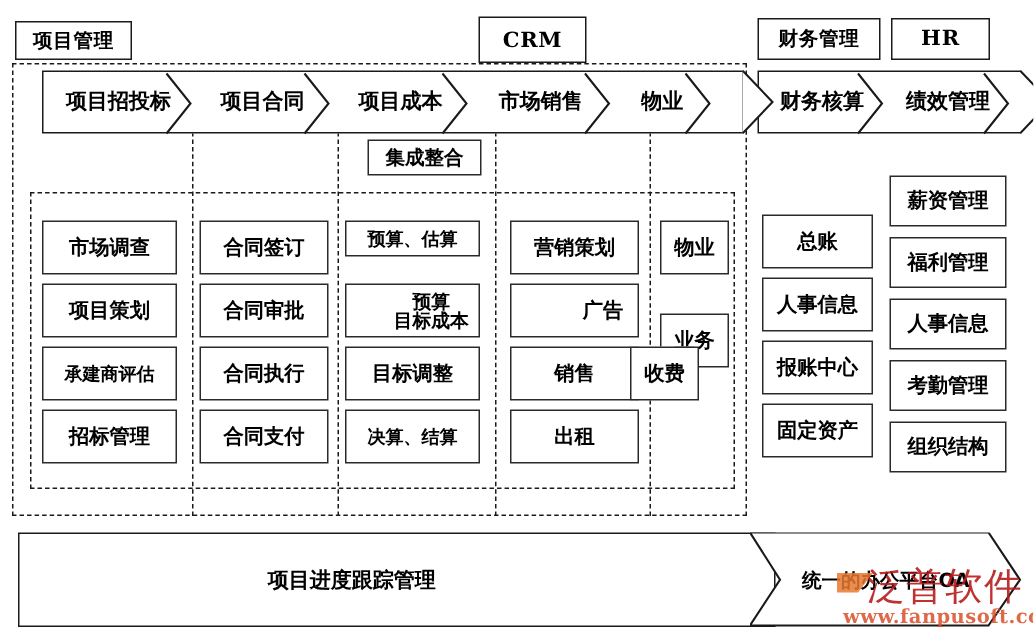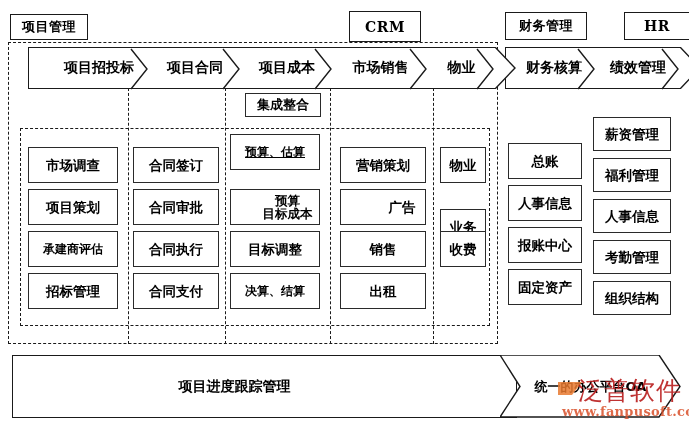--- a/index.html
+++ b/index.html
@@ -16,29 +16,29 @@
   .abs{position:absolute;box-sizing:border-box;}
 
   
   .grp-tab{
     border:1.5px solid #1a1a1a;
     background:#fff;
     display:flex;align-items:center;justify-content:center;
     font-size:13px;font-weight:700;letter-spacing:.5px;
     z-index:6;
   }
-  .grp-tab.latin{font-family:"DejaVu Serif","Liberation Serif",serif;font-size:14px;margin-left:30px;}
+  .grp-tab.latin{font-family:"DejaVu Serif","Liberation Serif",serif;font-size:14px;}
 
   
   .band{
     border:1.5px solid #1a1a1a;
     background:#fff;
     z-index:3;
   }
-  .chev-row{display:flex;height:100%;align-items:stretch;justify-content:flex-end;}
+  .chev-row{display:flex;height:100%;align-items:stretch;}
   .chev{
     position:relative;
     display:flex;align-items:center;justify-content:center;
     font-size:14px;font-weight:700;
     white-space:nowrap;
     flex:0 0 auto;
   }
   .chev .sep{
     position:absolute;right:-1px;top:0;height:100%;width:20px;
     pointer-events:none;
@@ -128,32 +128,32 @@
 
   <div id="module-columns">
       <div class="abs mbox" style="left: 28px; top: 147px; width: 90px; height: 36px;">市场调查</div>
       <div class="abs mbox" style="left: 28px; top: 189px; width: 90px; height: 36px;">项目策划</div>
       <div class="abs mbox small" style="left: 28px; top: 231px; width: 90px; height: 36px;">承建商评估</div>
       <div class="abs mbox" style="left: 28px; top: 273px; width: 90px; height: 36px;">招标管理</div>
       <div class="abs mbox" style="left: 133px; top: 147px; width: 86px; height: 36px;">合同签订</div>
       <div class="abs mbox" style="left: 133px; top: 189px; width: 86px; height: 36px;">合同审批</div>
       <div class="abs mbox" style="left: 133px; top: 231px; width: 86px; height: 36px;">合同执行</div>
       <div class="abs mbox" style="left: 133px; top: 273px; width: 86px; height: 36px;">合同支付</div>
-      <div class="abs mbox small" style="left: 230px; top: 134px; width: 90px; height: 36px; text-decoration: underline;">预算、估算</div>
+      <div class="abs mbox small" style="left: 230px; top: 147px; width: 90px; height: 24px;">预算、估算</div>
       <div class="abs mbox two-line" style="left: 230px; top: 189px; width: 90px; height: 36px;">预算
 目标成本</div>
       <div class="abs mbox" style="left: 230px; top: 231px; width: 90px; height: 36px;">目标调整</div>
       <div class="abs mbox small" style="left: 230px; top: 273px; width: 90px; height: 36px;">决算、结算</div>
       <div class="abs mbox" style="left: 340px; top: 147px; width: 86px; height: 36px;">营销策划</div>
       <div class="abs mbox" style="left: 340px; top: 189px; width: 86px; height: 36px; padding-left: 38px;">广告</div>
       <div class="abs mbox" style="left: 340px; top: 231px; width: 86px; height: 36px;">销售</div>
       <div class="abs mbox" style="left: 340px; top: 273px; width: 86px; height: 36px;">出租</div>
       <div class="abs mbox" style="left: 440px; top: 147px; width: 46px; height: 36px;">物业</div>
       <div class="abs mbox" style="left: 440px; top: 189px; width: 46px; height: 36px; margin-top: 20px;">业务</div>
-      <div class="abs mbox" style="left: 440px; top: 231px; width: 46px; height: 36px;">收费</div>
+      <div class="abs mbox" style="left: 420px; top: 231px; width: 46px; height: 36px;">收费</div>
     </div>
 
   <div id="finance-column">
       <div class="abs mbox" style="left: 508px; top: 143px; width: 74px; height: 36px;">总账</div>
       <div class="abs mbox" style="left: 508px; top: 185px; width: 74px; height: 36px;">人事信息</div>
       <div class="abs mbox" style="left: 508px; top: 227px; width: 74px; height: 36px;">报账中心</div>
       <div class="abs mbox" style="left: 508px; top: 269px; width: 74px; height: 36px;">固定资产</div>
     </div>
   <div id="hr-column">
       <div class="abs mbox" style="left: 593px; top: 117px; width: 78px; height: 34px;">薪资管理</div>

